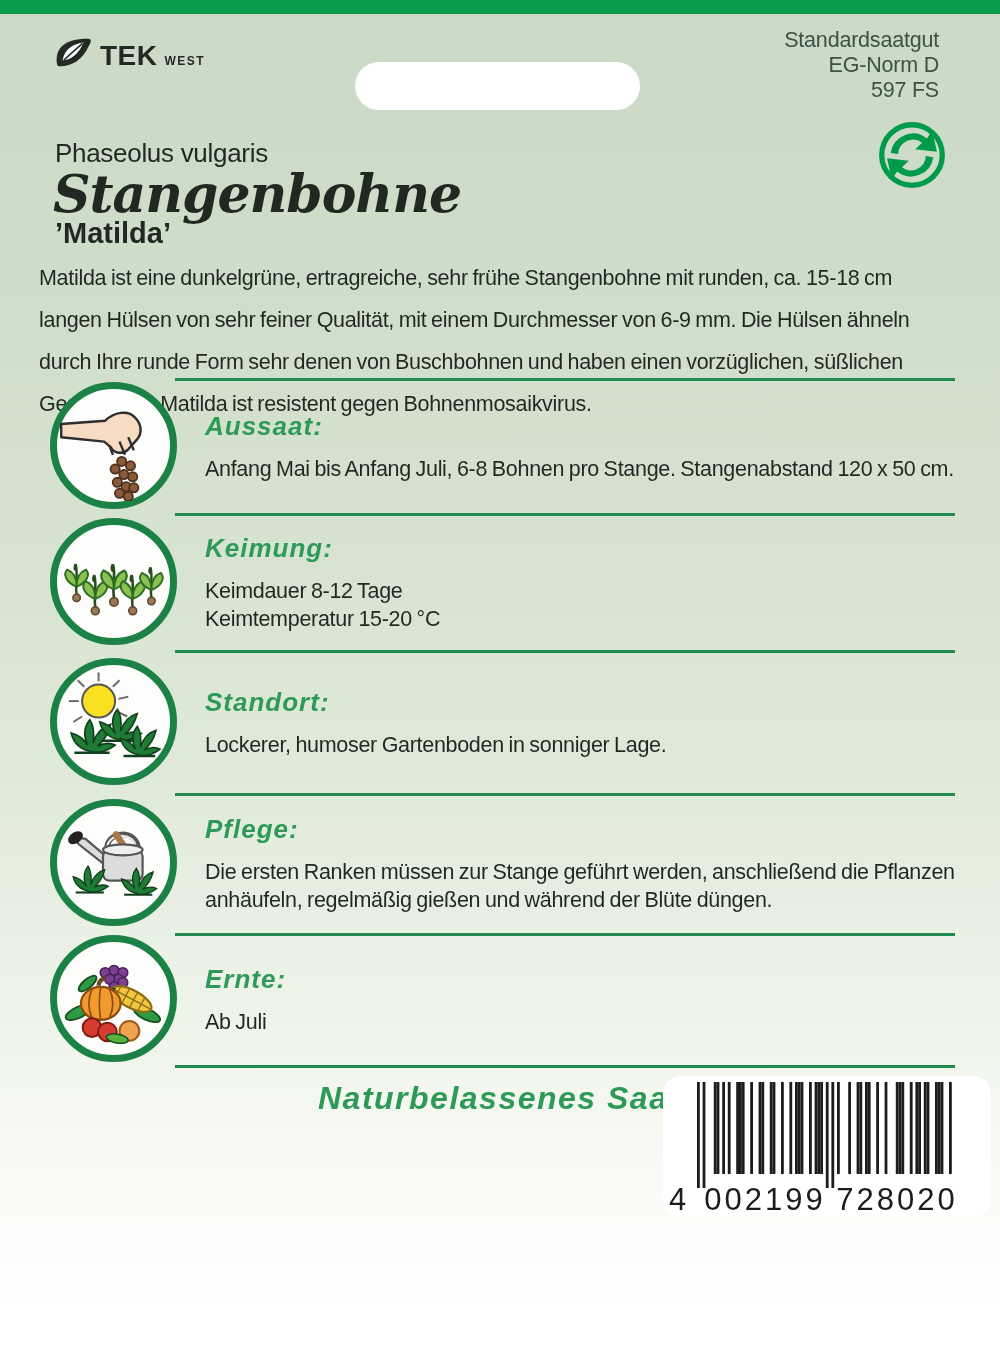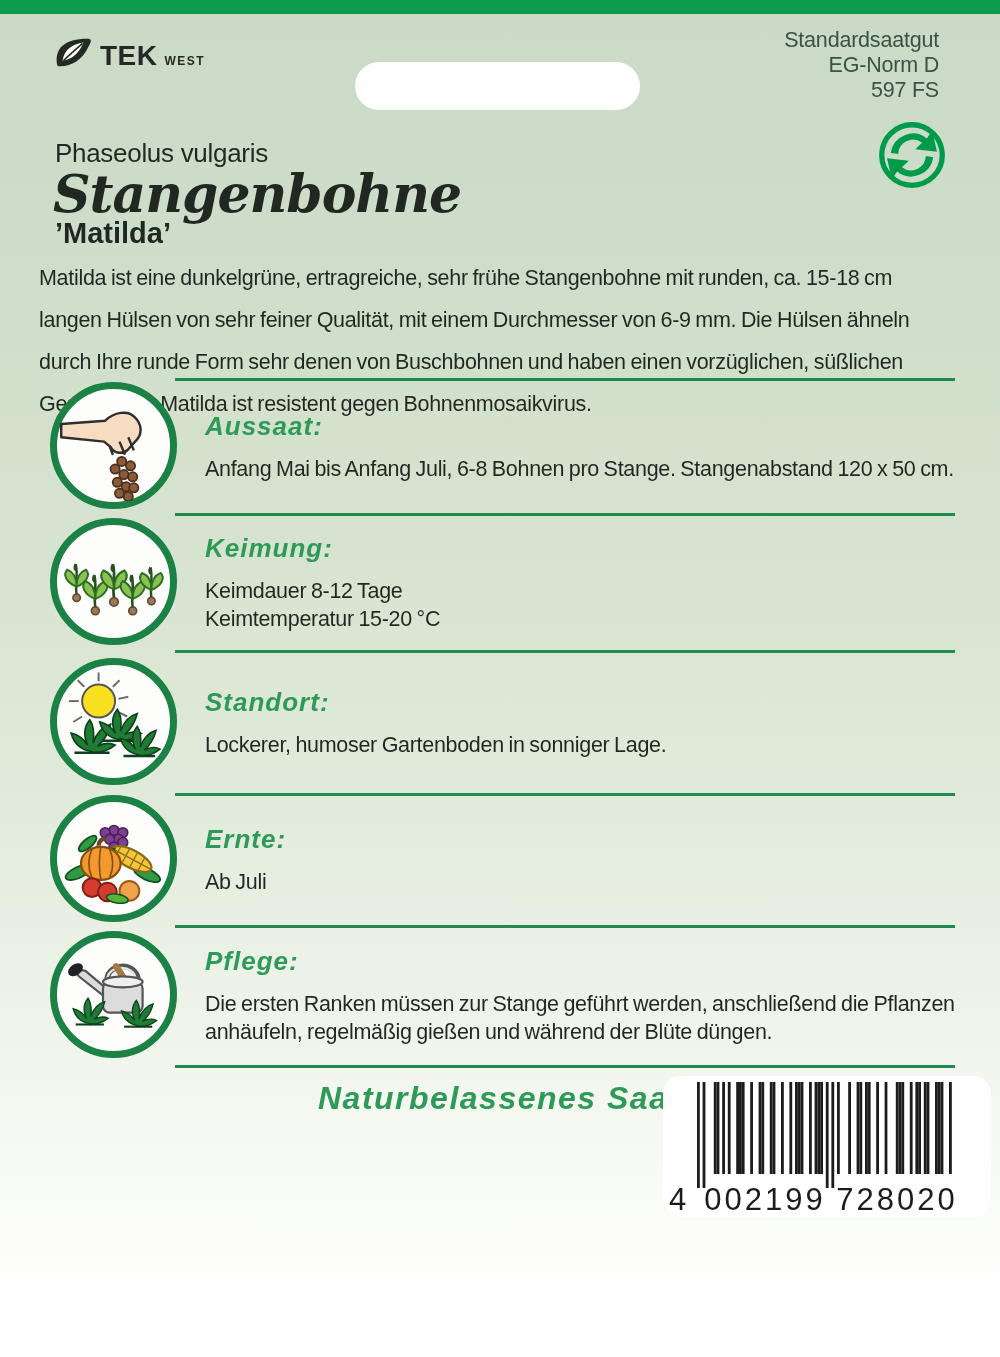--- a/index.html
+++ b/index.html
@@ -176,20 +176,41 @@
           <use href="#clump" transform="translate(55,66) scale(0.95)"></use>
           <use href="#clump" transform="translate(73,80) scale(0.9)"></use>
         </svg>
       </div>
       <div class="section-content">
         <div class="section-heading">Standort:</div>
         <div class="section-body">Lockerer, humoser Gartenboden in sonniger Lage.</div>
       </div>
     </div>
 
+    <div class="section" style="height:140px">
+      <div class="circle" style="top:6px">
+        <svg width="110" height="110" viewBox="0 0 100 100">
+          <path d="M44,40 C40,20 72,18 72,38" fill="none" stroke="#555" stroke-width="5"></path>
+          <path d="M44,40 C40,22 70,20 70,37" fill="none" stroke="#e8e8e8" stroke-width="2"></path>
+          <path d="M52,24 L61,38" stroke="#a87944" stroke-width="6" stroke-linecap="round"></path>
+          <path d="M59,36 C67,38 73,46 75,57 C66,57 58,50 55,42 Z" fill="#cfcfcf" stroke="#555" stroke-width="2"></path>
+          <path d="M42,52 L18,33 L13,26 L24,28 L44,45 Z" fill="#dcdcdc" stroke="#555" stroke-width="2"></path>
+          <ellipse cx="15" cy="27" rx="7.5" ry="5" fill="#222" transform="rotate(-35 15 27)"></ellipse>
+          <rect x="40" y="38" width="36" height="28" rx="6" fill="#dcdcdc" stroke="#555" stroke-width="2"></rect>
+          <ellipse cx="58" cy="38" rx="18" ry="5" fill="#efefef" stroke="#555" stroke-width="2"></ellipse>
+          <use href="#clump" transform="translate(28,76) scale(0.8)"></use>
+          <use href="#clump" transform="translate(72,78) scale(0.8)"></use>
+        </svg>
+      </div>
+      <div class="section-content">
+        <div class="section-heading">Pflege:</div>
+        <div class="section-body">Die ersten Ranken müssen zur Stange geführt werden, anschließend die Pflanzen anhäufeln, regelmäßig gießen und während der Blüte düngen.</div>
+      </div>
+    </div>
+
     <div class="section" style="height:132px">
       <div class="circle" style="top:2px">
         <svg width="110" height="110" viewBox="0 0 100 100">
           <ellipse cx="18" cy="62" rx="13" ry="5" fill="#2f9a44" stroke="#14501f" stroke-width="1.6" transform="rotate(-25 18 62)"></ellipse>
           <ellipse cx="26" cy="36" rx="10" ry="4" fill="#2f9a44" stroke="#14501f" stroke-width="1.6" transform="rotate(-40 26 36)"></ellipse>
           <ellipse cx="80" cy="64" rx="13" ry="5" fill="#2f9a44" stroke="#14501f" stroke-width="1.6" transform="rotate(25 80 64)"></ellipse>
           <g fill="#7c3f92" stroke="#4a2258" stroke-width="1.4">
             <circle cx="50" cy="24" r="4.5"></circle>
               <circle cx="58" cy="26" r="4.5"></circle>
               <circle cx="42" cy="26" r="4.5"></circle>
@@ -208,41 +229,20 @@
           <path d="M36,38 C36,34 38,32 42,31" stroke="#6b4a1f" stroke-width="4" fill="none"></path>
           <circle cx="30" cy="76" r="8.5" fill="#d63b2f" stroke="#7e1d14" stroke-width="1.8"></circle>
           <circle cx="44" cy="80" r="8.5" fill="#d63b2f" stroke="#7e1d14" stroke-width="1.8"></circle>
           <circle cx="64" cy="79" r="9" fill="#f0a24f" stroke="#9c5a18" stroke-width="1.8"></circle>
           <ellipse cx="53" cy="86" rx="10" ry="4" fill="#57b33e" stroke="#14501f" stroke-width="1.4" transform="rotate(10 53 86)"></ellipse>
         </svg>
       </div>
       <div class="section-content">
         <div class="section-heading">Ernte:</div>
         <div class="section-body">Ab Juli</div>
-      </div>
-    </div>
-
-    <div class="section" style="height:140px">
-      <div class="circle" style="top:6px">
-        <svg width="110" height="110" viewBox="0 0 100 100">
-          <path d="M44,40 C40,20 72,18 72,38" fill="none" stroke="#555" stroke-width="5"></path>
-          <path d="M44,40 C40,22 70,20 70,37" fill="none" stroke="#e8e8e8" stroke-width="2"></path>
-          <path d="M52,24 L61,38" stroke="#a87944" stroke-width="6" stroke-linecap="round"></path>
-          <path d="M59,36 C67,38 73,46 75,57 C66,57 58,50 55,42 Z" fill="#cfcfcf" stroke="#555" stroke-width="2"></path>
-          <path d="M42,52 L18,33 L13,26 L24,28 L44,45 Z" fill="#dcdcdc" stroke="#555" stroke-width="2"></path>
-          <ellipse cx="15" cy="27" rx="7.5" ry="5" fill="#222" transform="rotate(-35 15 27)"></ellipse>
-          <rect x="40" y="38" width="36" height="28" rx="6" fill="#dcdcdc" stroke="#555" stroke-width="2"></rect>
-          <ellipse cx="58" cy="38" rx="18" ry="5" fill="#efefef" stroke="#555" stroke-width="2"></ellipse>
-          <use href="#clump" transform="translate(28,76) scale(0.8)"></use>
-          <use href="#clump" transform="translate(72,78) scale(0.8)"></use>
-        </svg>
-      </div>
-      <div class="section-content">
-        <div class="section-heading">Pflege:</div>
-        <div class="section-body">Die ersten Ranken müssen zur Stange geführt werden, anschließend die Pflanzen anhäufeln, regelmäßig gießen und während der Blüte düngen.</div>
       </div>
     </div>
 
   </div>
 
   <div class="final-rule"></div>
 
   <div class="slogan">Naturbelassenes Saatgut</div>
 
   <div class="barcode-box">

